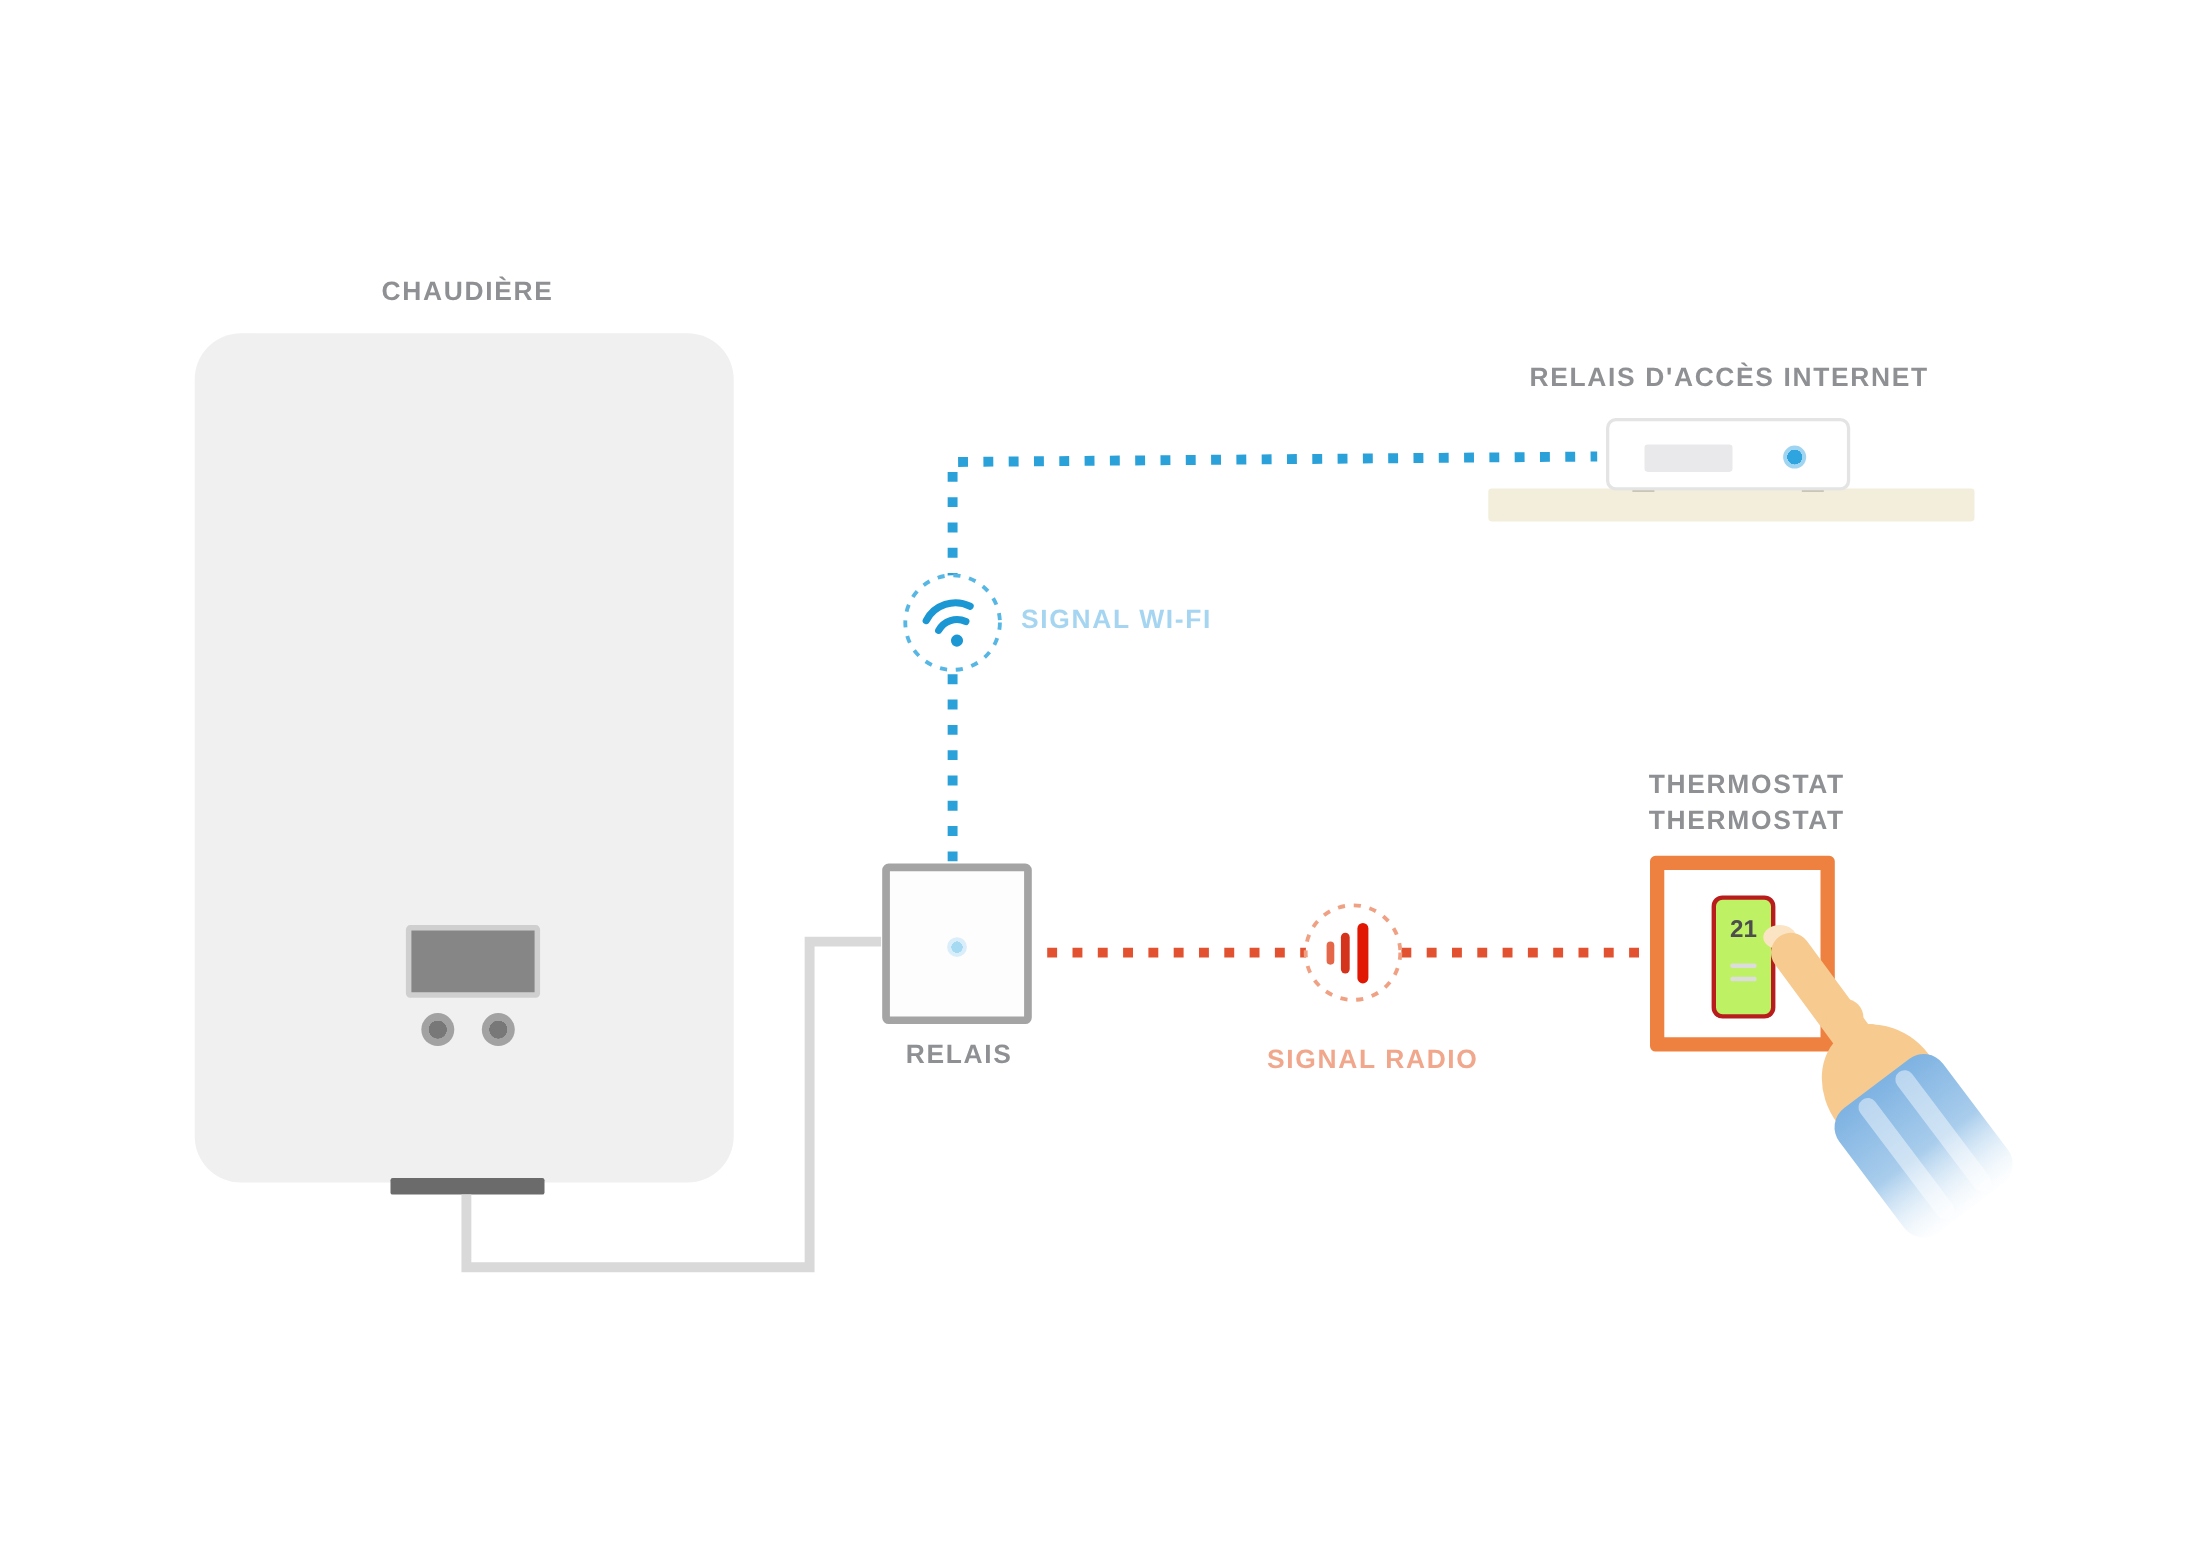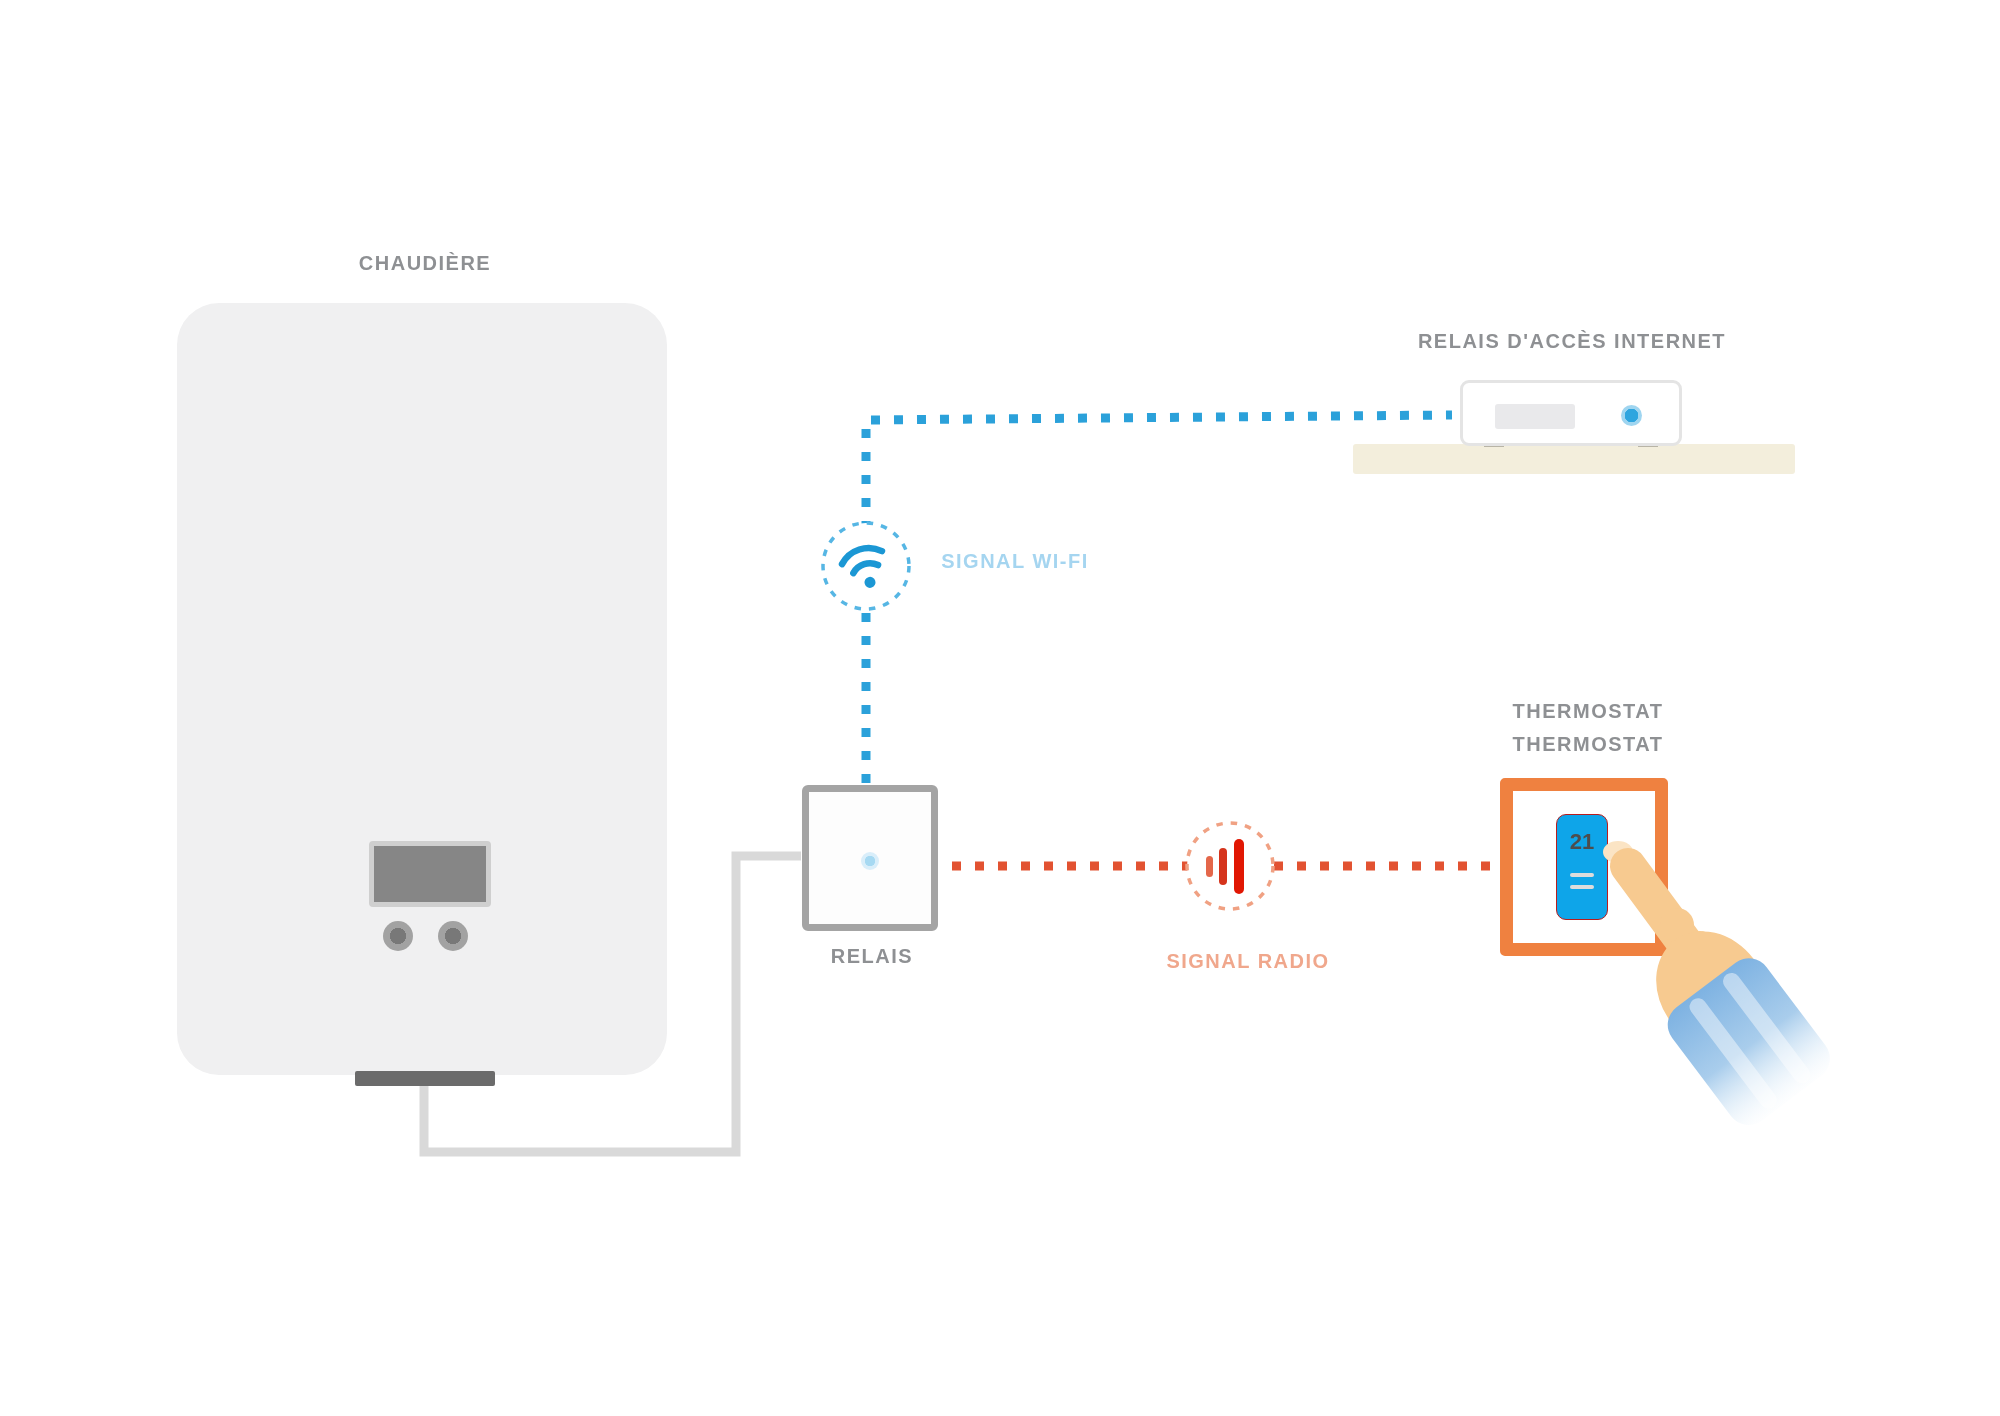--- a/index.html
+++ b/index.html
@@ -1,21 +1,21 @@
 <!DOCTYPE html>
 <html><head>
 <meta charset="utf-8">
 <style>
   html,body{margin:0;padding:0;background:#ffffff;}
   .canvas{
     position:relative;width:2000px;height:1416px;background:#ffffff;overflow:hidden;
     font-family:"Liberation Sans", sans-serif;
   }
   .lbl{
-    position:absolute;text-align:center;font-weight:bold;font-size:20px;
+    position:absolute;text-align:center;font-weight:bold;font-size:24px;
     letter-spacing:1.5px;color:#8e9093;white-space:nowrap;
   }
   
   .boiler{
     position:absolute;left:177px;top:303px;width:490px;height:772px;
     background:#f0f0f1;border-radius:42px;
   }
   .boiler-display{
     position:absolute;left:192px;top:538px;width:112px;height:56px;
     background:#868686;border:5px solid #cfcfcf;border-radius:4px;
@@ -58,21 +58,21 @@
     position:absolute;left:158px;top:22px;width:21px;height:21px;border-radius:50%;
     background:radial-gradient(circle,#2fa5df 0 45%,#9fd5f0 46% 78%,rgba(255,255,255,0) 79%);
   }
   
   .thermo-frame{
     position:absolute;left:1500px;top:778px;width:168px;height:178px;
     background:#ffffff;border:13px solid #ef8140;border-radius:5px;box-sizing:border-box;
   }
   .thermo-device{
     position:absolute;left:1556px;top:814px;width:50px;height:104px;
-    background:#0ea5e9;border:1px solid #b91c1c;border-radius:10px;
+    background:#bef264;border:4px solid #b91c1c;border-radius:10px;
   }
   .thermo-value{
     position:absolute;left:0;top:14px;width:100%;text-align:center;
     font-size:22px;font-weight:bold;color:#4d4d4d;letter-spacing:0;
   }
   .thermo-line{position:absolute;left:13px;width:24px;height:4px;background:#dcdcdc;border-radius:2px;}
   .tl1{top:58px;} .tl2{top:70px;}
   
   .wifi-text{color:#a5d5f0;}
   .radio-text{color:#f0a78c;margin-top:20px;}

